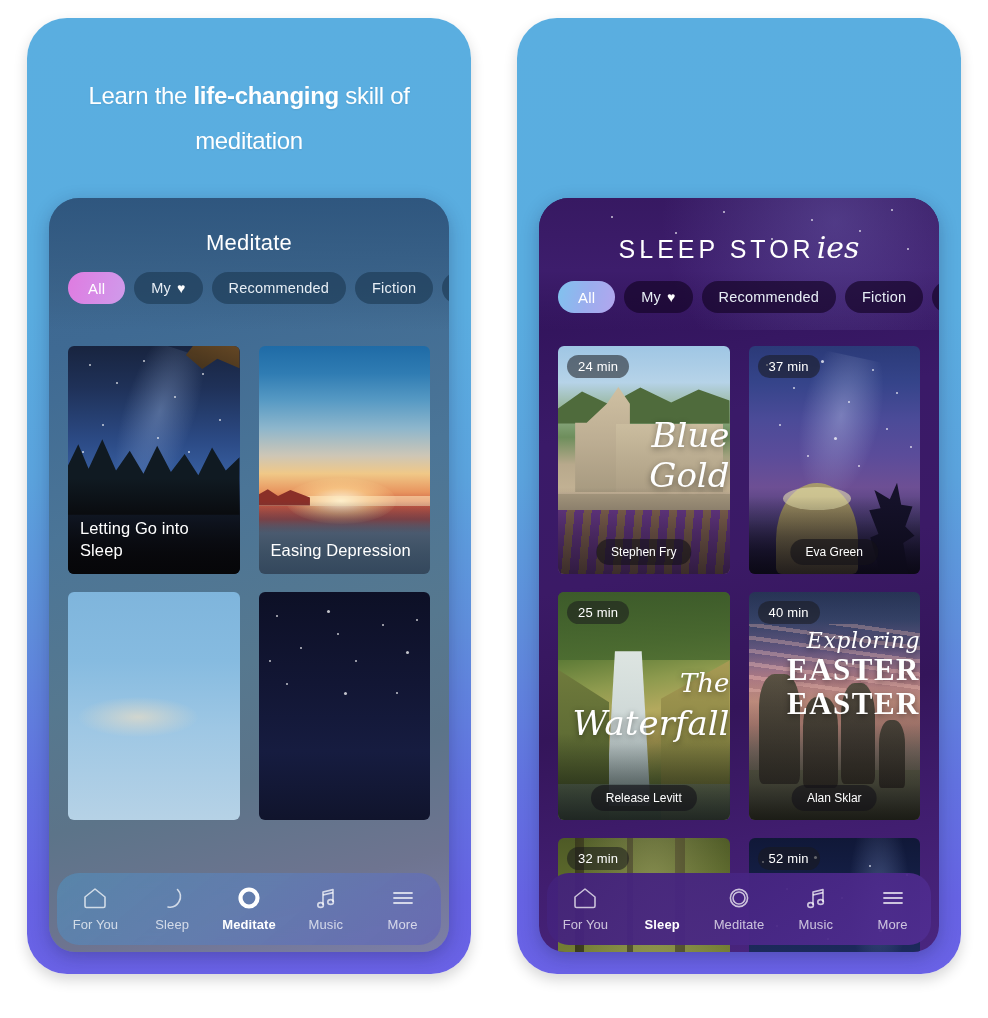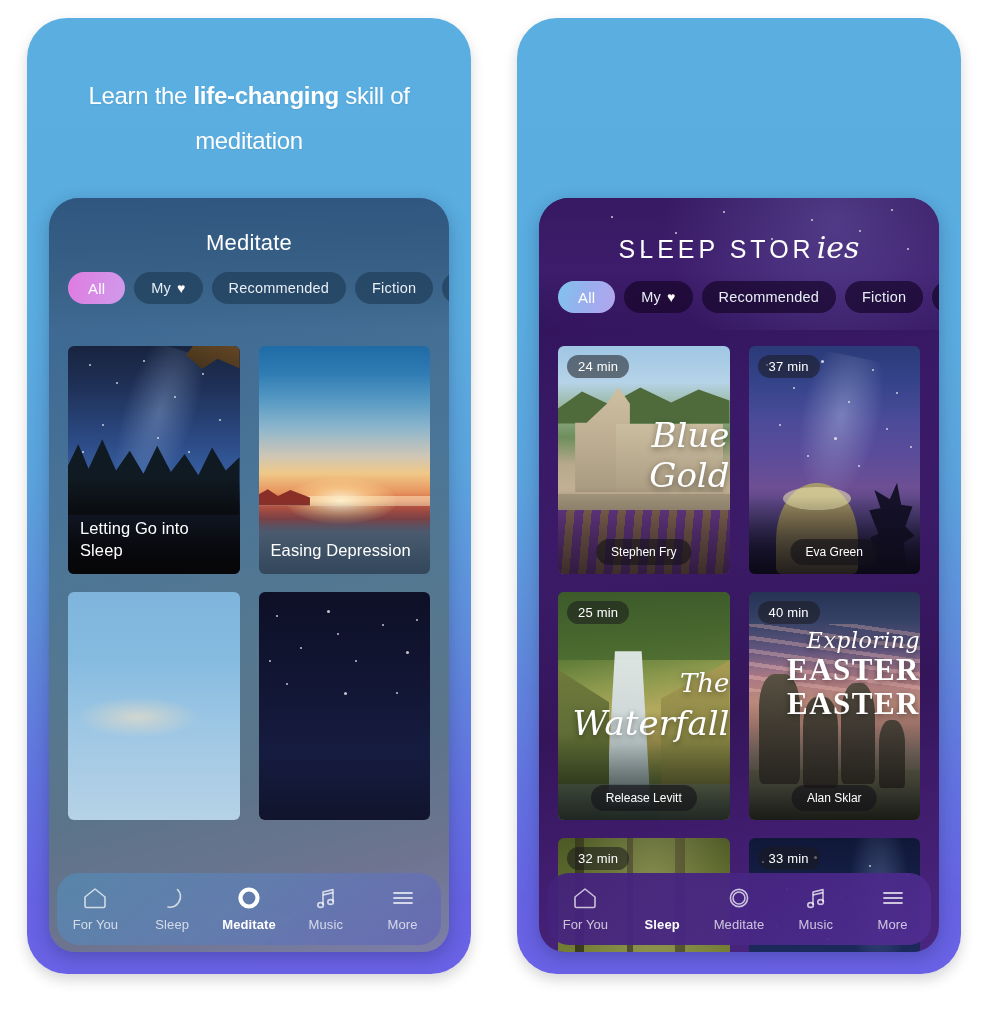--- a/index.html
+++ b/index.html
@@ -546,21 +546,21 @@
                 <span class="star" style="left:70%;top:12%"></span>
                   <span class="star" style="left:84%;top:24%"></span>
                 <span class="star" style="left:16%;top:38%"></span>
                   <span class="star" style="left:46%;top:44%"></span>
                 <span class="star" style="left:76%;top:40%;width:3px;height:3px"></span>
                   <span class="star" style="left:92%;top:16%"></span>
 
               </div>
               <div style="position:absolute;right:6%;top:0;width:36%;height:62%;background:radial-gradient(ellipse at 50% 40%,rgba(170,195,255,.28) 0%,rgba(140,170,240,0) 70%);"></div>
             </div>
-            <div class="badge">33 min</div>
+            <div class="badge">52 min</div>
 
           </div>
         </div>
 
         <div class="tabbar sleep">
           <div class="tab">
             <span>
                 <svg width="26" height="24" viewBox="0 0 26 24">
                   <path d="M3 11L13 3l10 8v9a1.5 1.5 0 0 1-1.5 1.5h-17A1.5 1.5 0 0 1 3 20z" fill="none" stroke="currentColor" stroke-width="1.6" stroke-linejoin="round"></path>
                 </svg>

